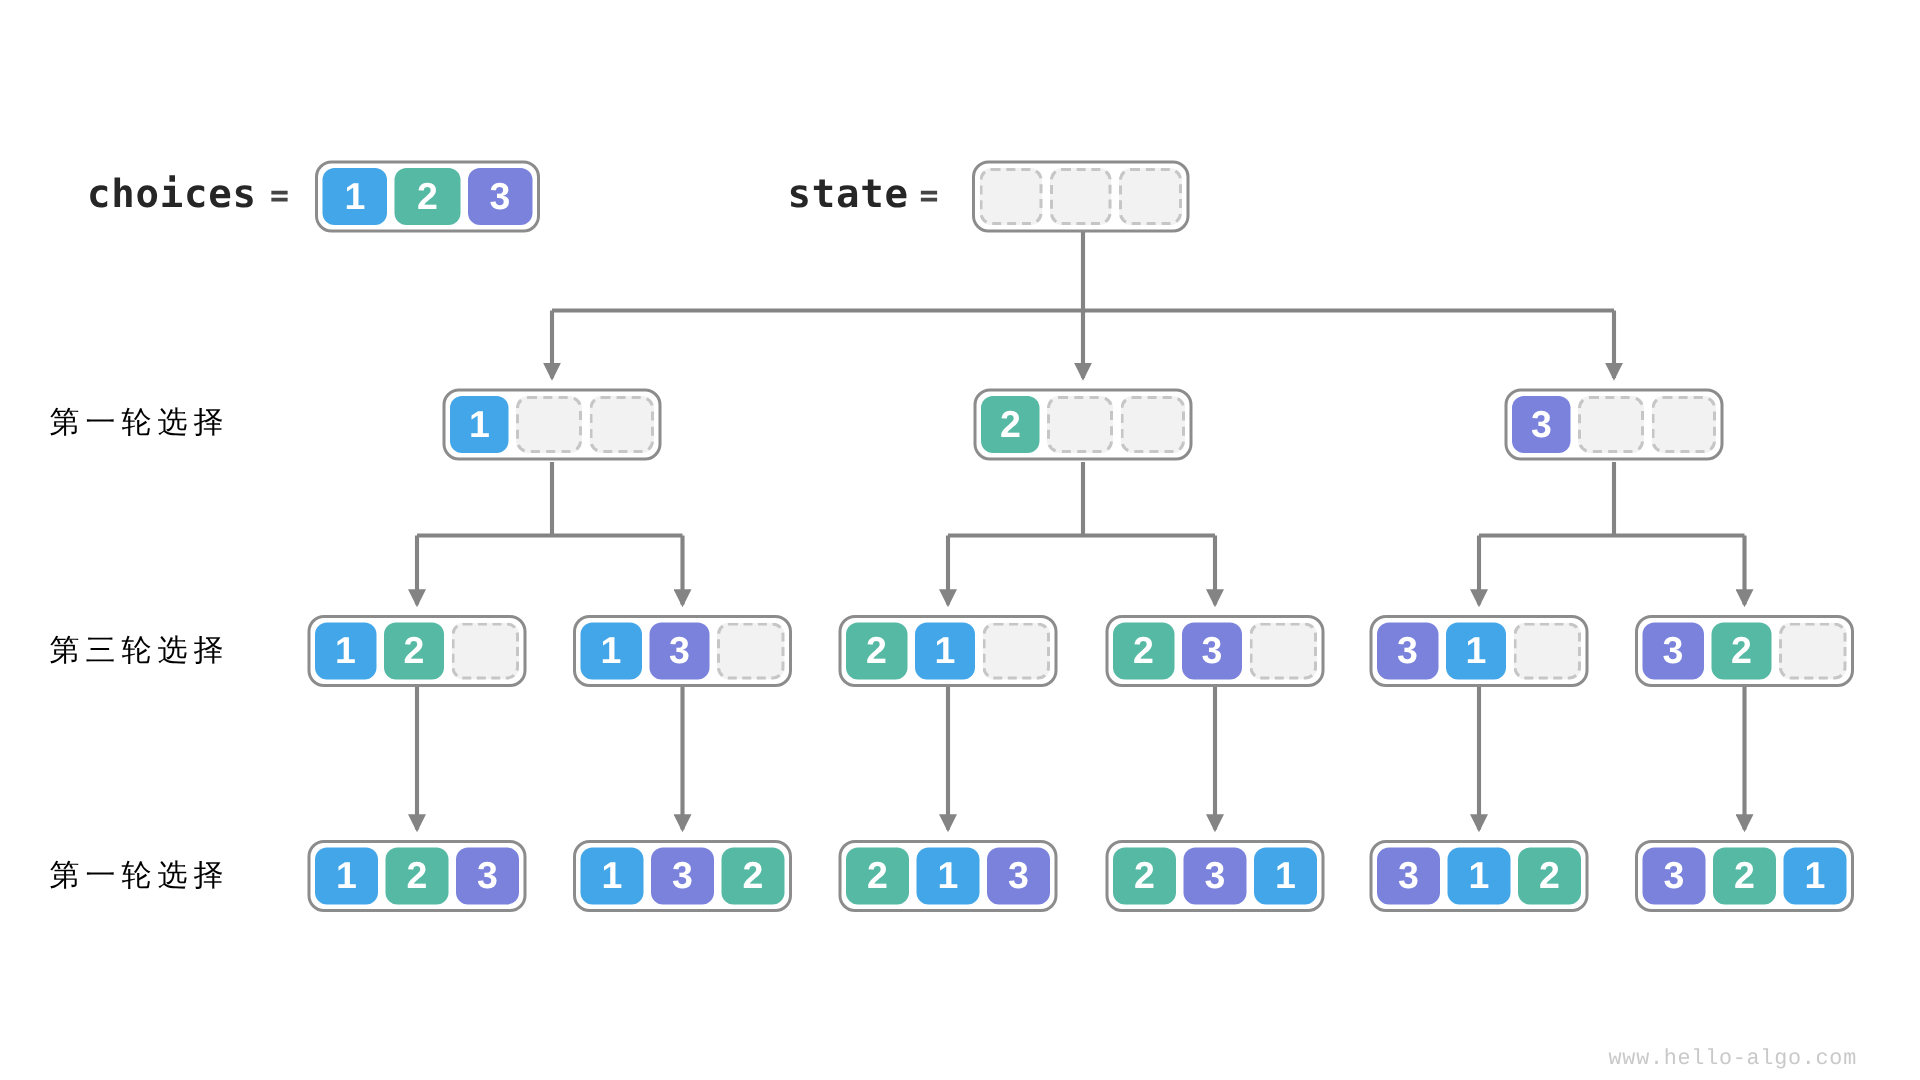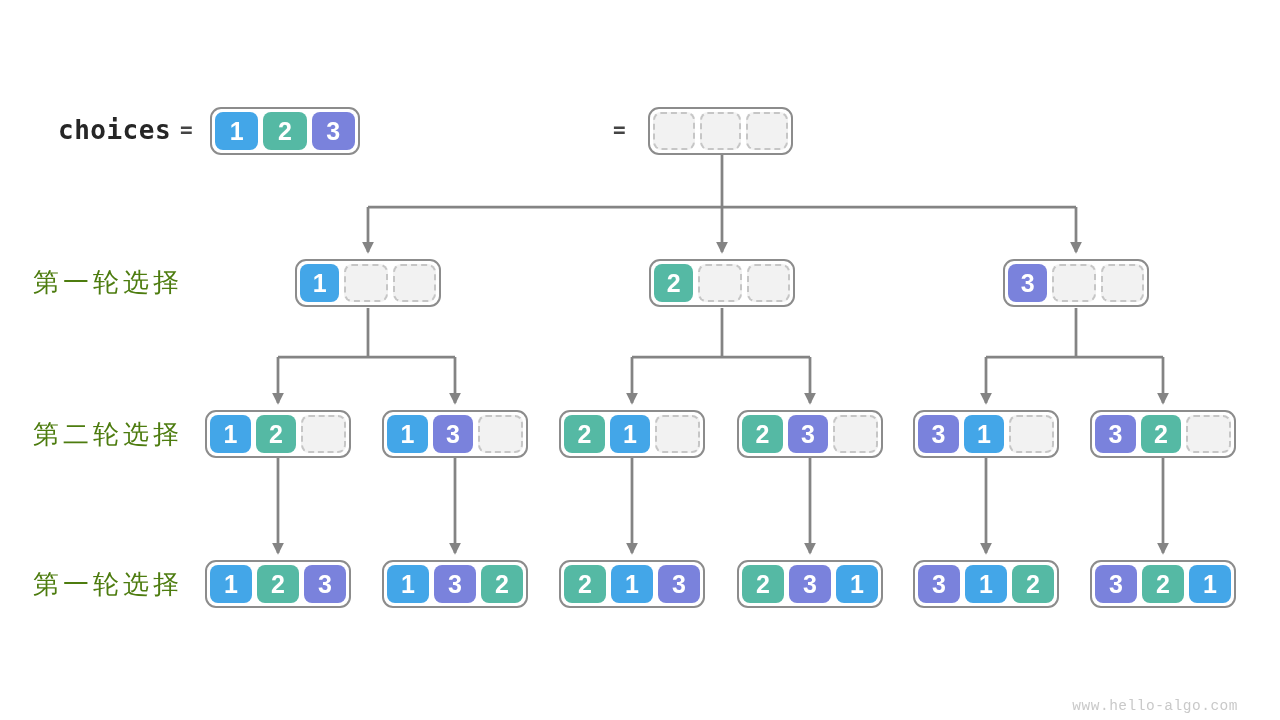--- a/index.html
+++ b/index.html
@@ -15,21 +15,21 @@
     font-weight:bold;font-size:26px;color:#262626;letter-spacing:.5px;
     white-space:nowrap;
   }
   .eq{
     position:absolute;height:47px;line-height:47px;
     font-family:"DejaVu Sans Mono","Liberation Mono",monospace;
     font-weight:bold;font-size:21px;color:#444;
   }
   .row-label{
     position:absolute;height:40px;line-height:40px;
-    font-size:26px;letter-spacing:4px;color:#4d7c0f;white-space:nowrap;text-align:center;
+    font-size:20px;letter-spacing:4px;color:#000000;white-space:nowrap;text-align:center;
   }
   .node{
     position:absolute;width:146px;height:48px;box-sizing:border-box;
     background:#fff;border:2px solid #8c8c8c;border-radius:11px;
     display:flex;gap:5px;padding:3px;align-items:stretch;
   }
   .cell{
     flex:1;border-radius:8px;box-sizing:border-box;
     display:flex;align-items:center;justify-content:center;
     font-family:"Liberation Sans","DejaVu Sans",sans-serif;
@@ -83,29 +83,30 @@
   </svg>
 
   <div class="code-label" style="left:58px;top:87px">choices</div>
   <div class="eq" style="left:180px;top:87px">=</div>
   <div class="node" style="left:210px;top:87px;width:150px">
       <span class="cell" style="background: rgb(67, 166, 232);">1</span>
       <span class="cell" style="background: rgb(85, 185, 164);">2</span>
       <span class="cell" style="background: rgb(122, 130, 220);">3</span>
     </div>
 
+  <div class="code-label" style="left:525px;top:87px">state</div>
   <div class="eq" style="left:613px;top:87px">=</div>
   <div class="node" style="left:648px;top:87px;width:145px">
       <span class="cell empty"></span>
       <span class="cell empty"></span>
       <span class="cell empty"></span>
     </div>
 
   <div class="row-label" style="left:33px;top:242px">第一轮选择</div>
-  <div class="row-label" style="left:33px;top:394px">第二轮选择</div>
+  <div class="row-label" style="left:33px;top:394px">第三轮选择</div>
   <div class="row-label" style="left:33px;top:544px">第一轮选择</div>
 
   <div class="node" style="left:295px;top:239px">
       <span class="cell" style="background: rgb(67, 166, 232);">1</span>
       <span class="cell empty"></span>
       <span class="cell empty"></span>
     </div>
   <div class="node" style="left:649px;top:239px">
       <span class="cell" style="background: rgb(85, 185, 164);">2</span>
       <span class="cell empty"></span>

